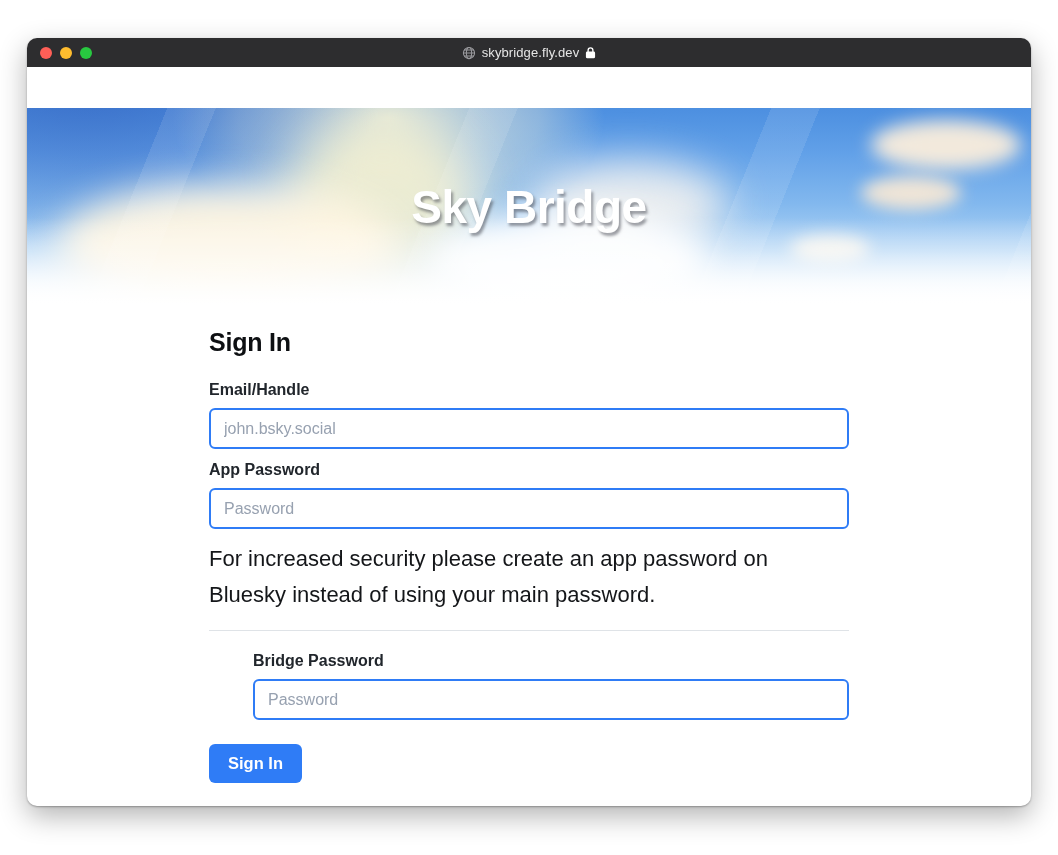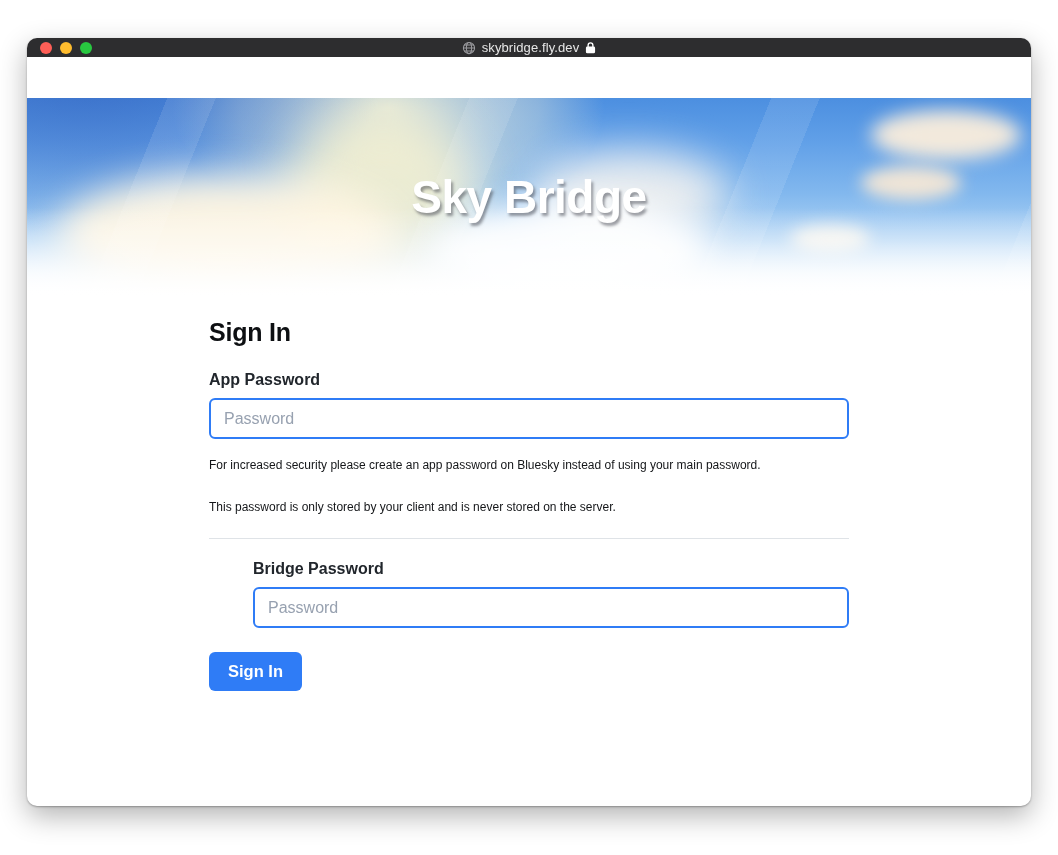--- a/index.html
+++ b/index.html
@@ -15,21 +15,21 @@
     left: 27px; top: 38px;
     width: 1004px; height: 768px;
     border-radius: 10px;
     overflow: hidden;
     background: #ffffff;
     box-shadow: 0 1px 2px rgba(0,0,0,0.30), 0 10px 28px rgba(0,0,0,0.30);
   }
   
   .titlebar {
     position: relative;
-    height: 19px;
+    height: 29px;
     background: var(--titlebar, #2d2d2f);
     display: flex;
     align-items: center;
     justify-content: center;
   }
   .traffic-lights {
     position: absolute;
     left: 13px; top: 0;
     height: 100%;
     display: flex;
@@ -123,22 +123,22 @@
     font-size: 16px;
     font-family: "Liberation Sans", "DejaVu Sans", sans-serif;
     color: #21262c;
     outline: none;
   }
   .text-input::placeholder { color: #97a1b0; opacity: 1; }
   .field { margin-bottom: 12px; }
   .field.last { margin-bottom: 0; margin-left: 44px; }
   .note {
     margin: 12px 0 0 0;
-    font-size: 12px;
-    line-height: 28px;
+    font-size: 22px;
+    line-height: 36px;
     color: #141619;
   }
   .note + .note { margin-top: 14px; }
   .divider {
     border: none;
     border-top: 1px solid #dfe3e7;
     margin: 17px 0 21px 0;
   }
   .submit-btn {
     margin-top: 24px;
@@ -194,28 +194,31 @@
     <div class="cloud cloud-right-mid"></div>
     <div class="cloud cloud-right-low"></div>
     <div class="rays"></div>
     <div class="hero-fade"></div>
     <h1 class="hero-title">Sky Bridge</h1>
   </div>
 
   <div class="content">
     <h2 class="form-heading">Sign In</h2>
 
+    <div class="field">
+      <label class="field-label">Email/Handle</label>
+      <input class="text-input" type="text" placeholder="john.bsky.social" style="">
+    </div>
 
     <div class="field">
       <label class="field-label">App Password</label>
       <input class="text-input" type="password" placeholder="Password" style="">
     </div>
 
     <p class="note">For increased security please create an app password on Bluesky instead of using your main password.</p>
-    <p class="note">This password is only stored by your client and is never stored on the server.</p>
 
     <hr class="divider">
 
     <div class="field last">
       <label class="field-label">Bridge Password</label>
       <input class="text-input" type="password" placeholder="Password" style="">
     </div>
 
     <button class="submit-btn">Sign In</button>
   </div>

